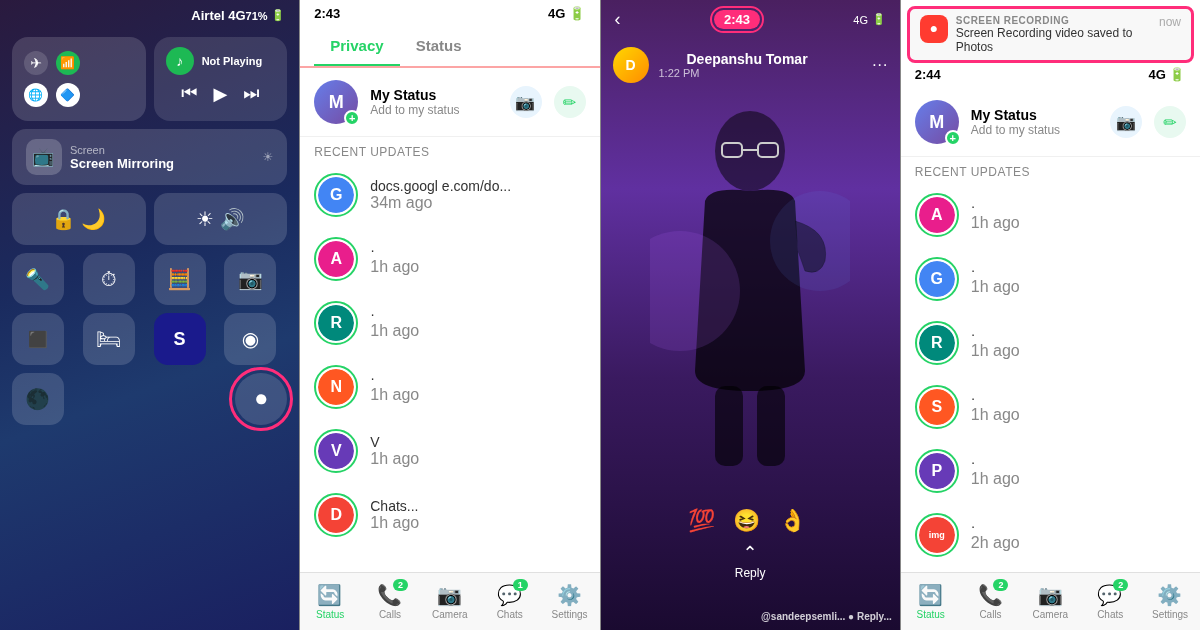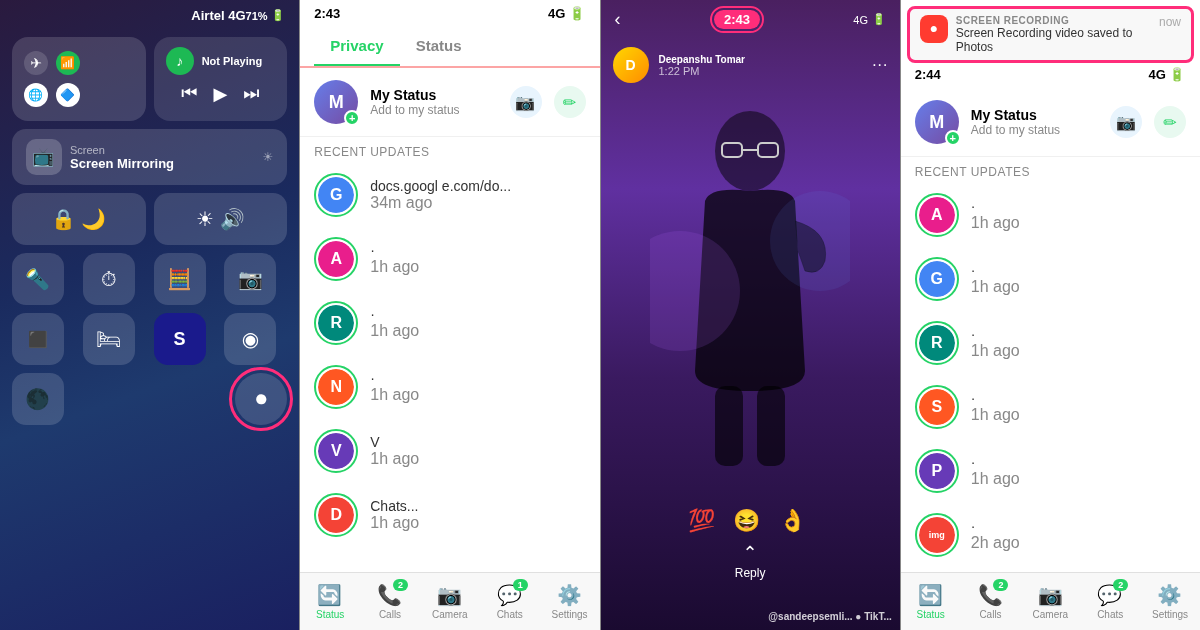--- a/index.html
+++ b/index.html
@@ -347,21 +347,21 @@
       width: 36px; height: 36px;
       border-radius: 50%;
       background: linear-gradient(135deg, #ffd700, #ff8c00);
       display: flex; align-items: center; justify-content: center;
       color: white;
       font-weight: bold;
       font-size: 14px;
     }
 
     .video-user-info { flex: 1; }
-    .video-user-name { font-size: 10px; font-weight: 600; }
+    .video-user-name { font-size: 14px; font-weight: 600; margin-left: 28px; }
     .video-user-time { font-size: 11px; color: rgba(255,255,255,0.7); }
 
     .silhouette {
       width: 100%;
       height: 380px;
       display: flex;
       align-items: flex-end;
       justify-content: center;
       position: relative;
       overflow: hidden;
@@ -708,21 +708,21 @@
     <div class="video-bottom">
       <div class="emoji-bar">💯 😆 👌</div>
       <div class="reply-btn">
         <span class="reply-arrow">⌃</span>
         <span class="reply-text" style="color:white;">Reply</span>
       </div>
     </div>
 
     <div class="tiktok-watermark">
       <span>@sandeepsemli...</span>
-      <span> ● TikT...</span>
+      <span> ● Reply...</span>
     </div>
   </div>
 </div>
 
 <div class="panel panel-4">
 
   <div style="padding: 6px 10px; background: #f8f8f8; position: relative; border: 3px solid #ff2d7a; border-radius: 8px; margin: 6px 6px 0; z-index: 10;">
     <div style="display:flex;align-items:flex-start;gap:8px;">
       <div style="width:28px;height:28px;border-radius:8px;background:#ff3b30;display:flex;align-items:center;justify-content:center;color:white;font-size:13px;flex-shrink:0;">⏺</div>
       <div>

